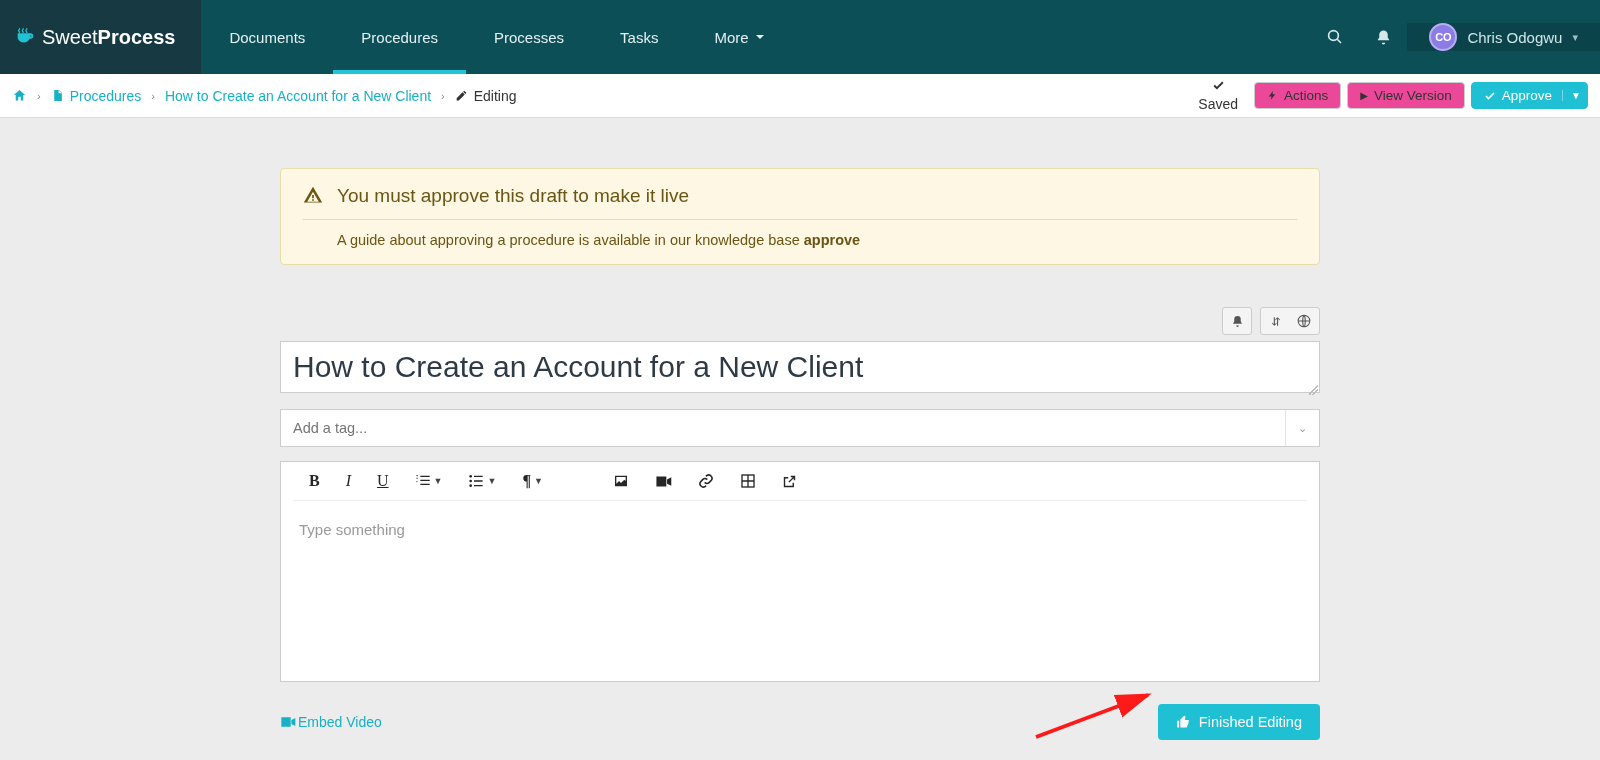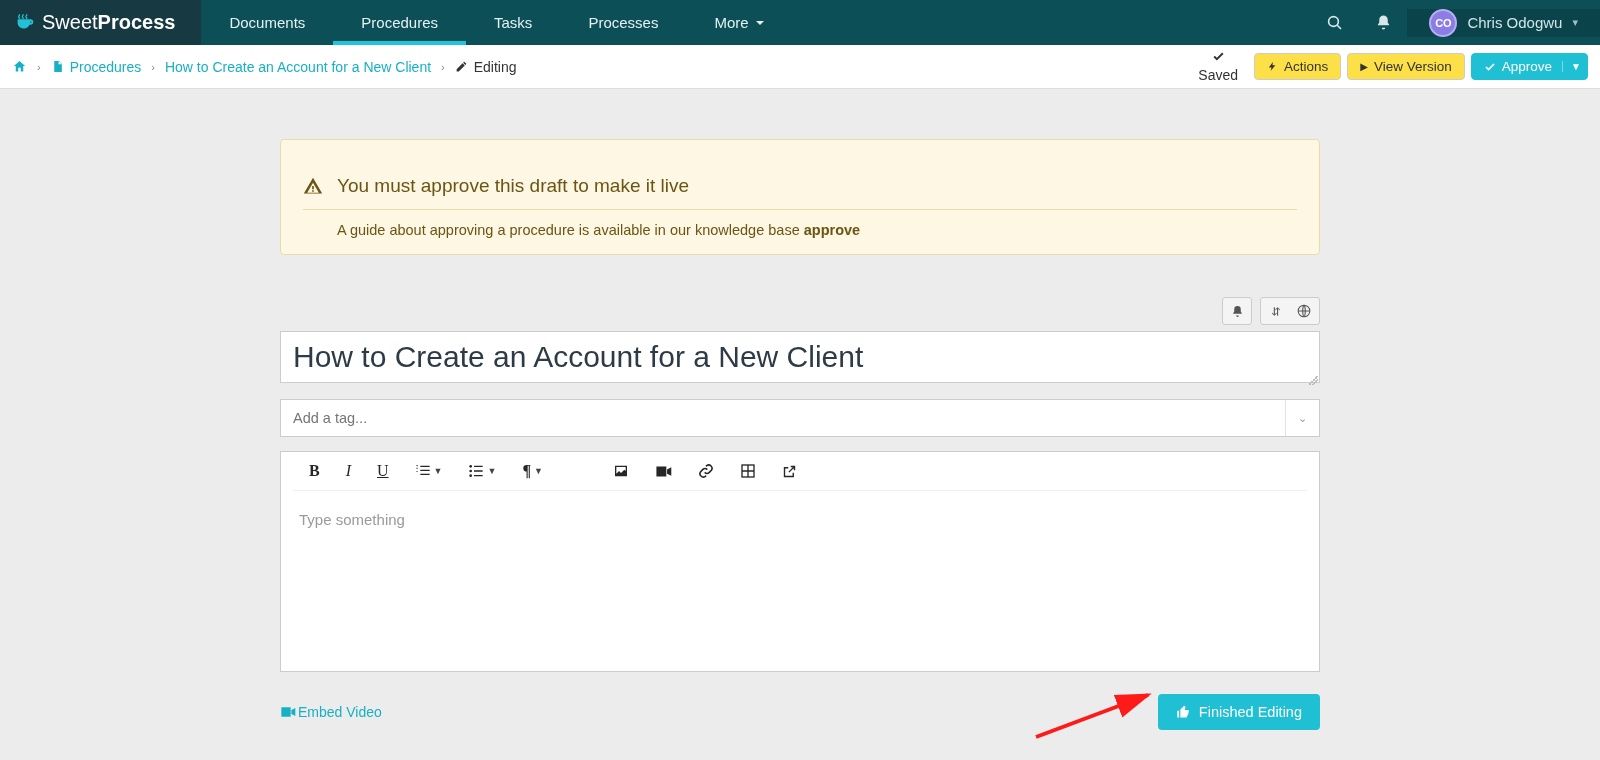--- a/index.html
+++ b/index.html
@@ -1,19 +1,19 @@
 <!DOCTYPE html>
 <html><head>
 <meta charset="utf-8">
 <style>
 * { box-sizing: border-box; margin: 0; padding: 0; }
 body { font-family: -apple-system, BlinkMacSystemFont, "Segoe UI", Helvetica, Arial, sans-serif; background: #ececec; width: 1600px; height: 760px; overflow: hidden; }
 
 
-.topnav { display: flex; align-items: stretch; height: 45px; background: #0d4f56; }
+.topnav { display: flex; align-items: stretch; height: 74px; background: #0d4f56; }
 .logo-block { display: flex; align-items: center; padding: 0 26px 0 14px; background: #173a42; color: #fff; font-size: 20px; }
 .logo-block .cup { width: 22px; height: 22px; margin-right: 6px; color: #21c2d6; }
 .logo-block .sweet { font-weight: 300; }
 .logo-block .process { font-weight: 700; }
 .nav-items { display: flex; align-items: stretch; }
 .nav-item { display: flex; align-items: center; padding: 13px 28px; color: #e3f1f3; font-size: 15px; cursor: pointer; position: relative; }
 .nav-item.active::after { content: ""; position: absolute; left: 0; right: 0; bottom: 0; height: 4px; background: #20c5d8; }
 .nav-item .chev { margin-left: 6px; }
 .nav-spacer { flex: 1; }
 .nav-right { display: flex; align-items: center; }
@@ -25,28 +25,28 @@
 
 
 .crumb-bar { display: flex; align-items: center; height: 44px; background: #fff; border-bottom: 1px solid #ddd; padding: 0 12px; font-size: 14px; }
 .crumb-bar .home { color: #17b0c4; }
 .crumb-bar .sep { color: #888; margin: 0 10px; font-size: 11px; }
 .crumb-bar .doc-icon { color: #17b0c4; margin-right: 6px; }
 .crumb-bar a.crumb-link { color: #17b0c4; text-decoration: none; cursor: pointer; }
 .crumb-bar .editing { color: #333; display: flex; align-items: center; gap: 6px; }
 .crumb-spacer { flex: 1; }
 .saved { color: #333; margin-right: 10px; display: flex; align-items: center; gap: 4px; font-size: 14px; flex-direction: column; }
-.btn { display: inline-flex; align-items: center; padding: 5px 12px; border: 1px solid #ccc; border-radius: 4px; background: #fde047; font-size: 13.5px; color: #333; cursor: pointer; margin-left: 6px; gap: 6px; }
+.btn { display: inline-flex; align-items: center; padding: 5px 12px; border: 1px solid #ccc; border-radius: 4px; background: #ec4899; font-size: 13.5px; color: #333; cursor: pointer; margin-left: 6px; gap: 6px; }
 .btn.approve { background: #1fc0d4; border-color: #1fc0d4; color: #fff; padding-right: 6px; }
 .btn.approve .split { border-left: 1px solid rgba(255,255,255,0.4); padding-left: 8px; margin-left: 4px; font-size: 10px; }
 
 
 .content { width: 1040px; margin: 50px auto 0; }
 .alert { background: #fdf7e3; border: 1px solid #e8dca7; border-radius: 4px; padding: 16px 22px; margin-bottom: 42px; }
-.alert-top { display: flex; align-items: center; padding-bottom: 12px; border-bottom: 1px solid #e8dca7; gap: 14px; margin-top: 19px; }
+.alert-top { display: flex; align-items: flex-start; padding-bottom: 12px; border-bottom: 1px solid #e8dca7; gap: 14px; }
 .alert-top .warn-icon { color: #6b5514; }
 .alert-title { color: #6b5514; font-size: 19px; font-weight: 500; }
 .alert-sub { color: #6b5514; font-size: 14.5px; padding-top: 12px; padding-left: 34px; }
 .alert-sub b { font-weight: 700; }
 
 .doc-actions-row { display: flex; justify-content: flex-end; gap: 8px; margin-bottom: 6px; }
 .mini-btn { width: 30px; height: 28px; border: 1px solid #ccc; border-radius: 3px; background: #f4f4f4; display: flex; align-items: center; justify-content: center; color: #555; cursor: pointer; font-size: 13px; }
 .mini-btn.pair { width: 60px; gap: 14px; }
 
 .title-input { width: 100%; border: 1px solid #ccc; background: #fff; font-size: 30px; color: #2e3b46; padding: 8px 12px; font-family: inherit; resize: none; height: 52px; line-height: 34px; overflow: hidden; }
@@ -88,24 +88,24 @@
       <span class="process">Process</span>
   </div>
   <div class="nav-items">
     <div class="nav-item">
         <span>Documents</span>
       </div>
     <div class="nav-item active">
         <span>Procedures</span>
       </div>
     <div class="nav-item">
+        <span>Processes</span>
+      </div>
+    <div class="nav-item">
         <span>Tasks</span>
-      </div>
-    <div class="nav-item">
-        <span>Processes</span>
       </div>
     <div class="nav-item">
       <span>More</span>
       <span class="chev">
         <svg width="10" height="10" viewBox="0 0 10 10" fill="currentColor">
             <path d="M1 3l4 4 4-4z"></path>
           </svg>
       </span>
     </div>
   </div>

